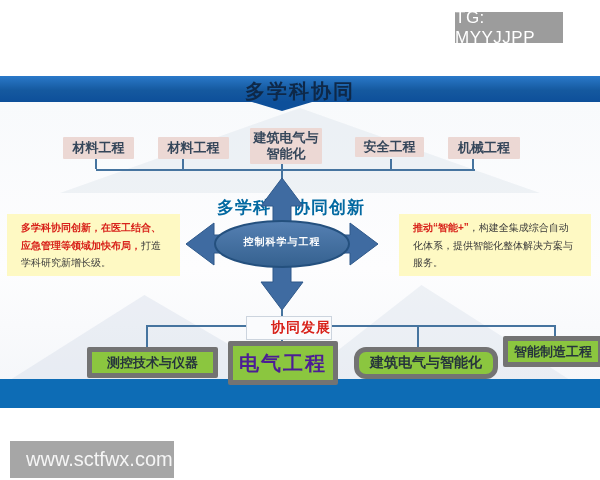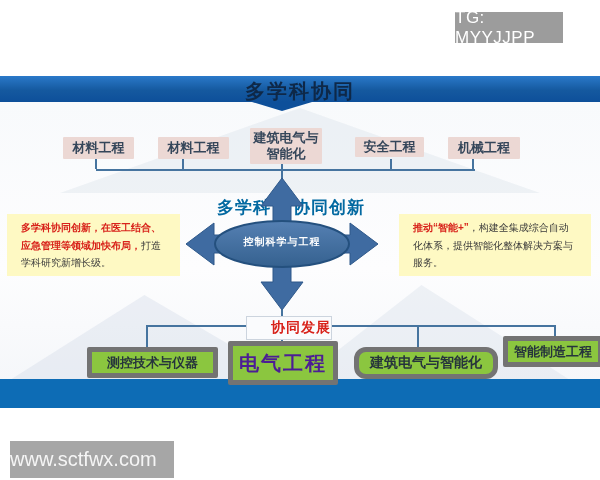--- a/index.html
+++ b/index.html
@@ -67,21 +67,21 @@
     display:flex;align-items:center;justify-content:center;font-weight:600;
     border-radius:2px;z-index:2;}
   .gb1{left:87px;top:347px;width:121px;height:21px;font-size:13px;}
   .gb2{left:228px;top:341px;width:100px;height:34px;font-size:20px;font-weight:bold;color:#4c1d95;letter-spacing:2px;}
   .gb3{left:354px;top:347px;width:134px;height:22px;font-size:14px;border-radius:12px;}
   .gb4{left:503px;top:336px;width:90px;height:21px;font-size:13px;}
   
   .blue-band{left:0;top:379px;width:600px;height:29px;background:#0d6cb5;}
   
   .watermark{left:10px;top:441px;width:164px;height:37px;background:#a6a6a6;
-    color:#f5f5f5;font-size:20px;display:flex;align-items:center;padding-left:0;
+    color:#f5f5f5;font-size:20px;display:flex;align-items:center;padding-left:16px;
     box-sizing:border-box;}
 </style>
 </head>
 <body>
 
 <div class="abs tg-badge">
   <span>TG: MYYJJPP</span>
 </div>
 
 <div class="abs slide-bg"></div>

